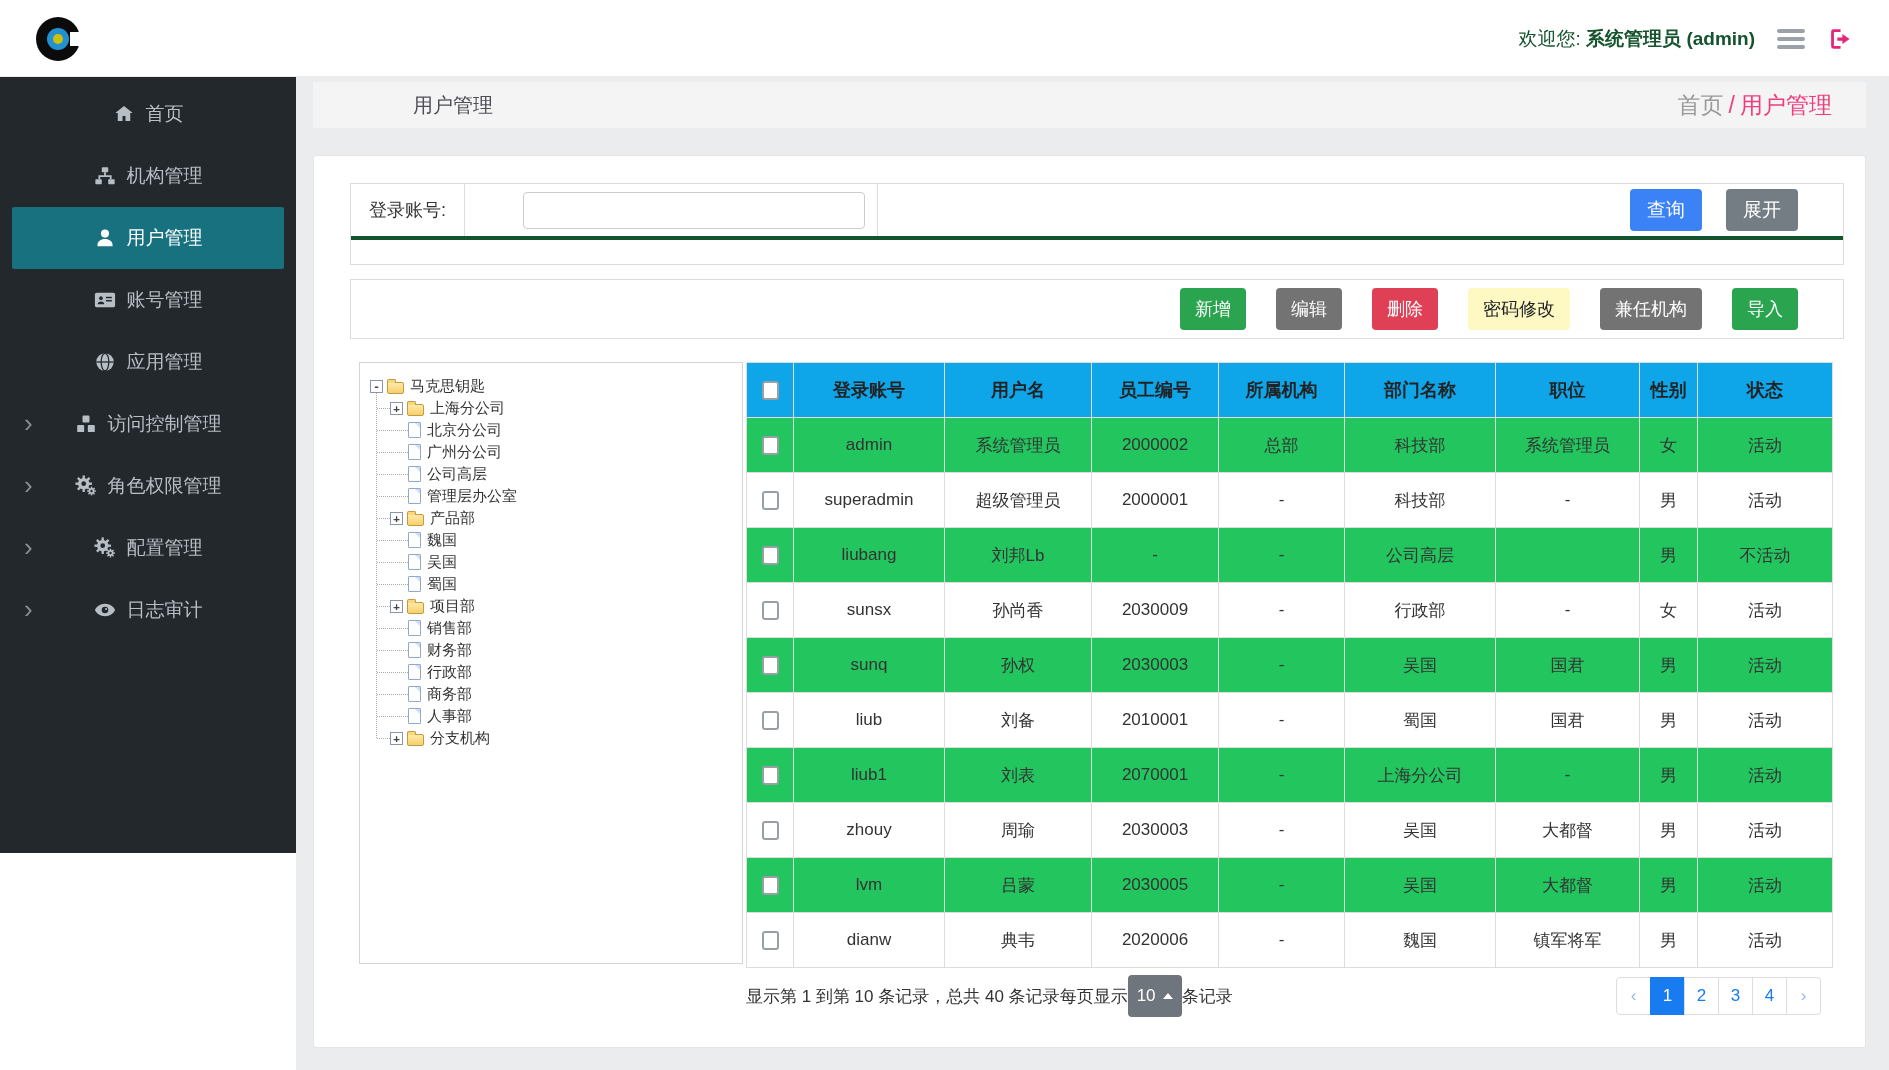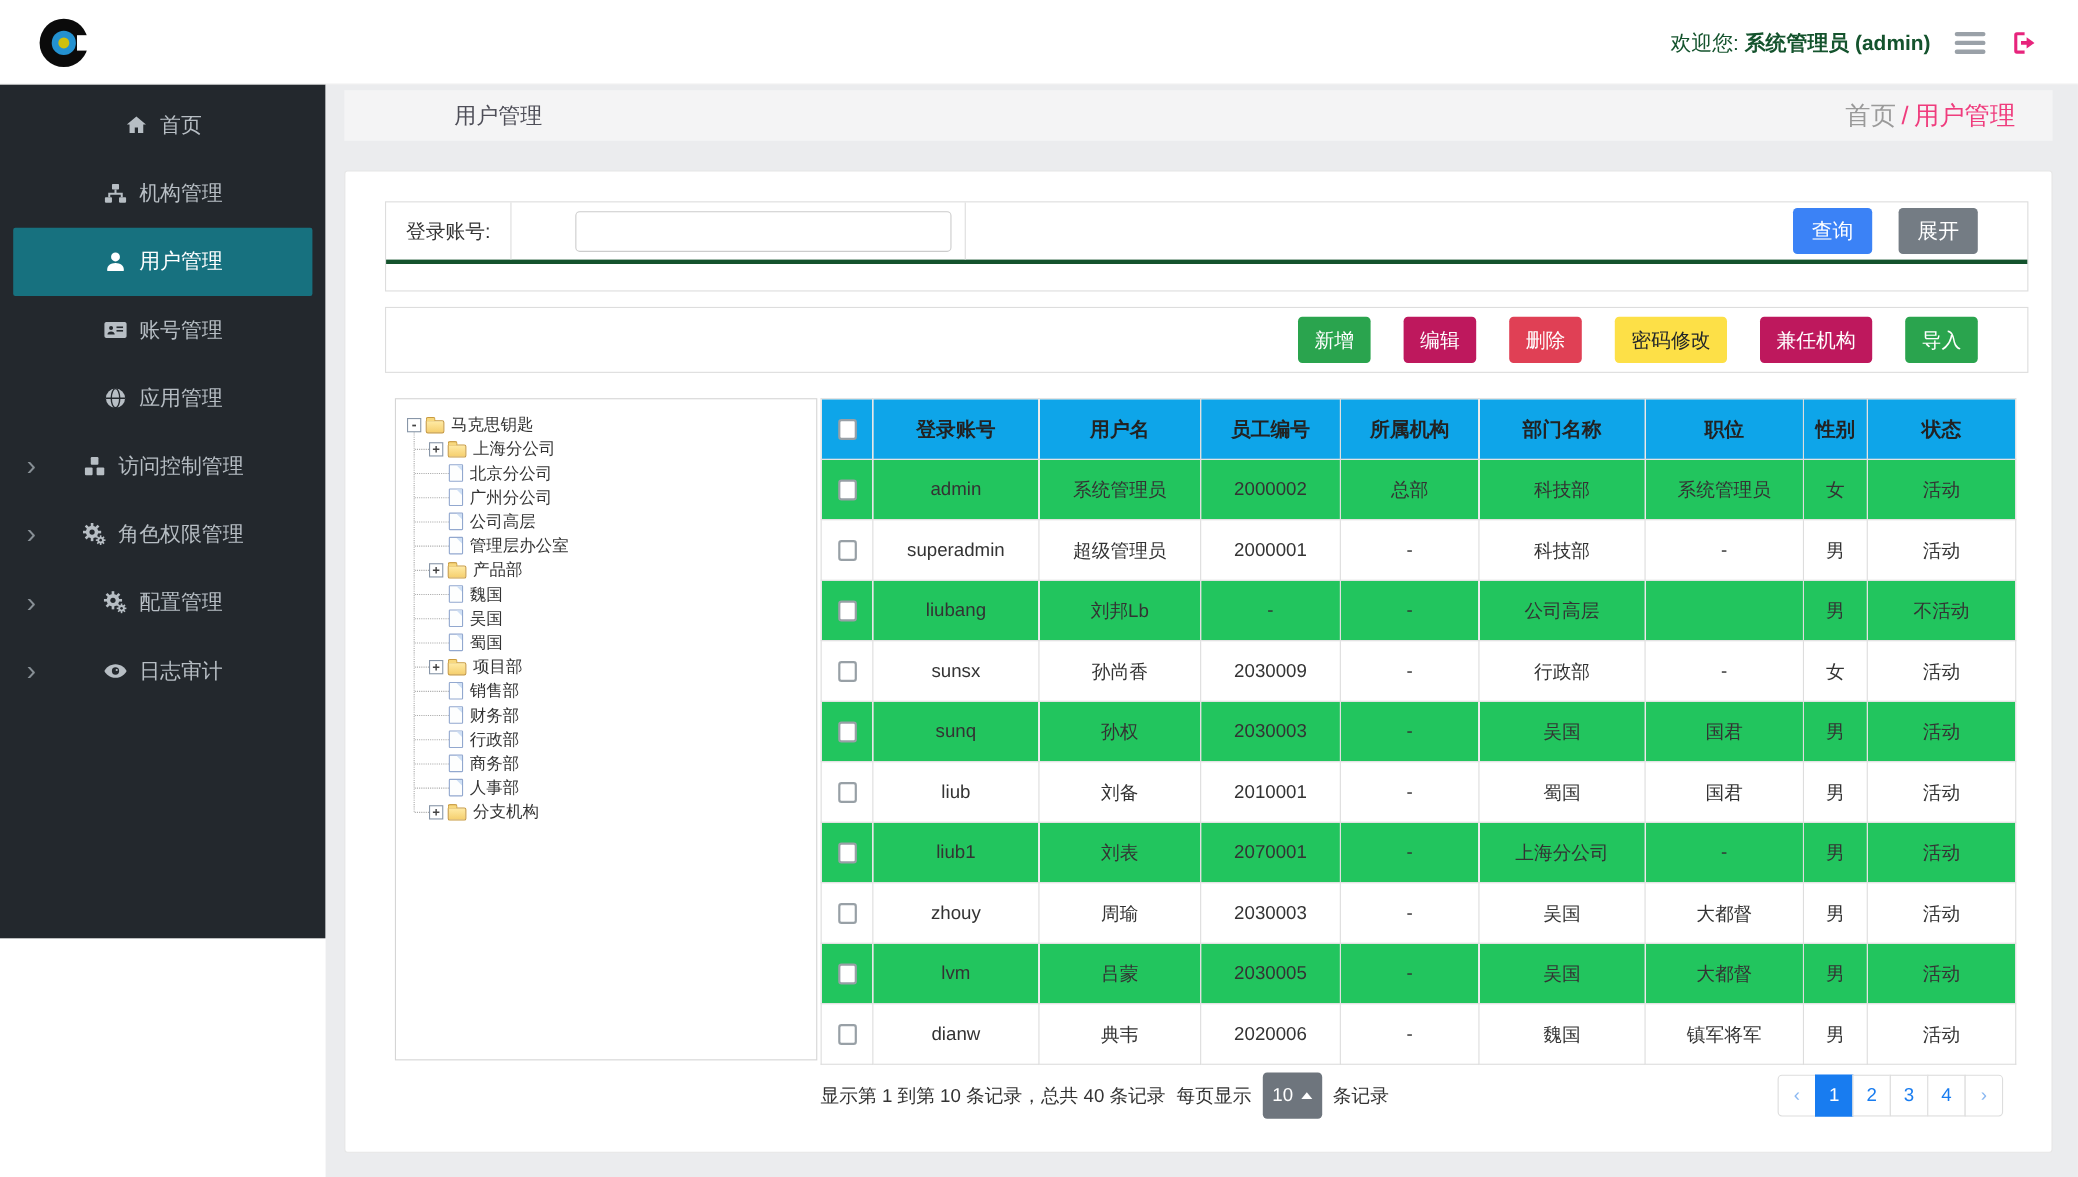--- a/index.html
+++ b/index.html
@@ -55,23 +55,23 @@
   #form-row2{height:24px;}
   .btn{border:none;border-radius:4px;height:42px;color:#fff;cursor:pointer;font-family:inherit;}
   .btn-query{background:#3b82f6;padding:0 17px;font-size:19px;}
   .btn-expand{background:#747c84;padding:0 17px;font-size:19px;}
 
   
   #toolbar-box{position:absolute;left:36px;top:123px;width:1494px;height:60px;border:1px solid #ddd;
     display:flex;align-items:center;justify-content:flex-end;gap:30px;padding-right:45px;}
   .tbtn{border:none;border-radius:4px;height:42px;padding:0 15px;font-size:18px;color:#fff;cursor:pointer;font-family:inherit;}
   .btn-green{background:#2aa44e;}
-  .btn-teal{background:#be185d;}
+  .btn-teal{background:#737373;}
   .btn-red{background:#e04055;}
-  .btn-yellow{background:#fde047;color:#212529;}
+  .btn-yellow{background:#fef9c3;color:#212529;}
 
   
   #tree-box{position:absolute;left:45px;top:206px;width:384px;height:602px;border:1px solid #d5d5d5;
     padding-top:12px;overflow:hidden;}
   #tree-connector{position:absolute;left:16px;top:25px;height:350px;border-left:1px dotted #aaa;}
   .t-row{height:22px;display:flex;align-items:center;font-size:15px;color:#333;cursor:pointer;white-space:nowrap;position:relative;}
   .t-row.root{padding-left:10px;}
   .t-row.folder{padding-left:17px;}
   .t-row.leaf{padding-left:17px;}
   .t-dots{border-top:1px dotted #aaa;height:0;flex:0 0 auto;}
@@ -93,21 +93,21 @@
   table{border-collapse:collapse;table-layout:fixed;width:1086px;}
   th,td{border:1px solid #ddd;text-align:center;overflow:hidden;white-space:nowrap;}
   th{height:55px;font-size:18px;font-weight:bold;color:#222;background:#0ea5e9;}
   td{height:55px;font-size:17px;color:#333;}
   tr.striped td{background:#22c55e;}
   .cb{appearance:none;-webkit-appearance:none;width:17px;height:19px;border:2px solid #98a0a6;border-radius:3px;
     background:#fff;margin:0;vertical-align:middle;cursor:pointer;}
 
   
   #pager-row{position:absolute;left:432px;top:815px;width:1086px;height:50px;}
-  #summary{position:absolute;left:0;top:0;height:50px;display:flex;align-items:center;gap:10px;font-size:17px;color:#333;}
+  #summary{position:absolute;left:0;top:0;height:50px;display:flex;align-items:center;font-size:17px;color:#333;}
   #page-size{height:42px;min-width:54px;background:#6e757d;border-radius:4px;color:#fff;display:flex;
     align-items:center;justify-content:center;gap:7px;font-size:17px;cursor:pointer;padding:0 9px;}
   .caret-up{width:0;height:0;border-left:5px solid transparent;border-right:5px solid transparent;border-bottom:6px solid #fff;}
   #pager{position:absolute;right:11px;top:6px;display:flex;}
   .pbtn{min-width:35px;height:38px;border:1px solid #ddd;margin-left:-1px;display:flex;align-items:center;
     justify-content:center;font-size:17px;color:#187cf0;background:#fff;cursor:pointer;padding:0 6px;}
   .pbtn.first{border-radius:4px 0 0 4px;}
   .pbtn.last{border-radius:0 4px 4px 0;}
   .pbtn.arrow{color:#8ab8f2;}
   .pbtn.active{background:#187cf0;border-color:#187cf0;color:#fff;}

